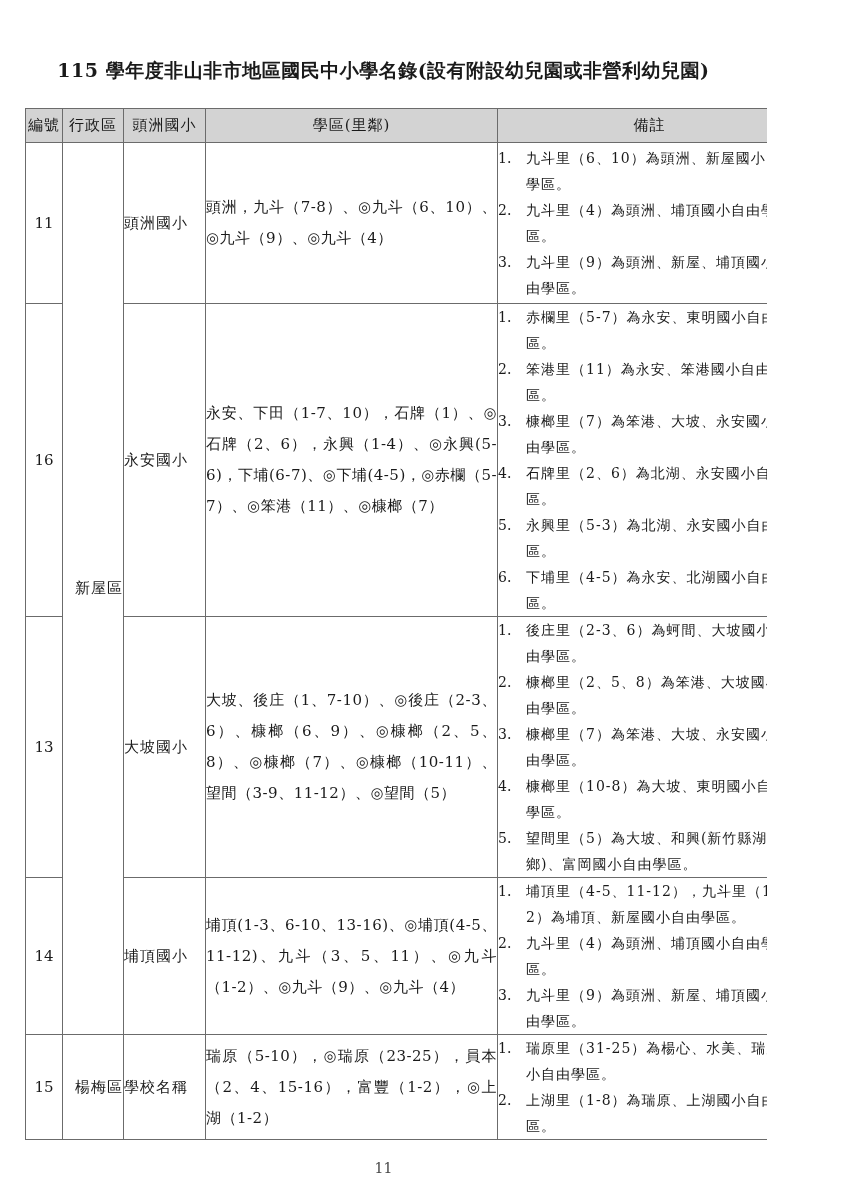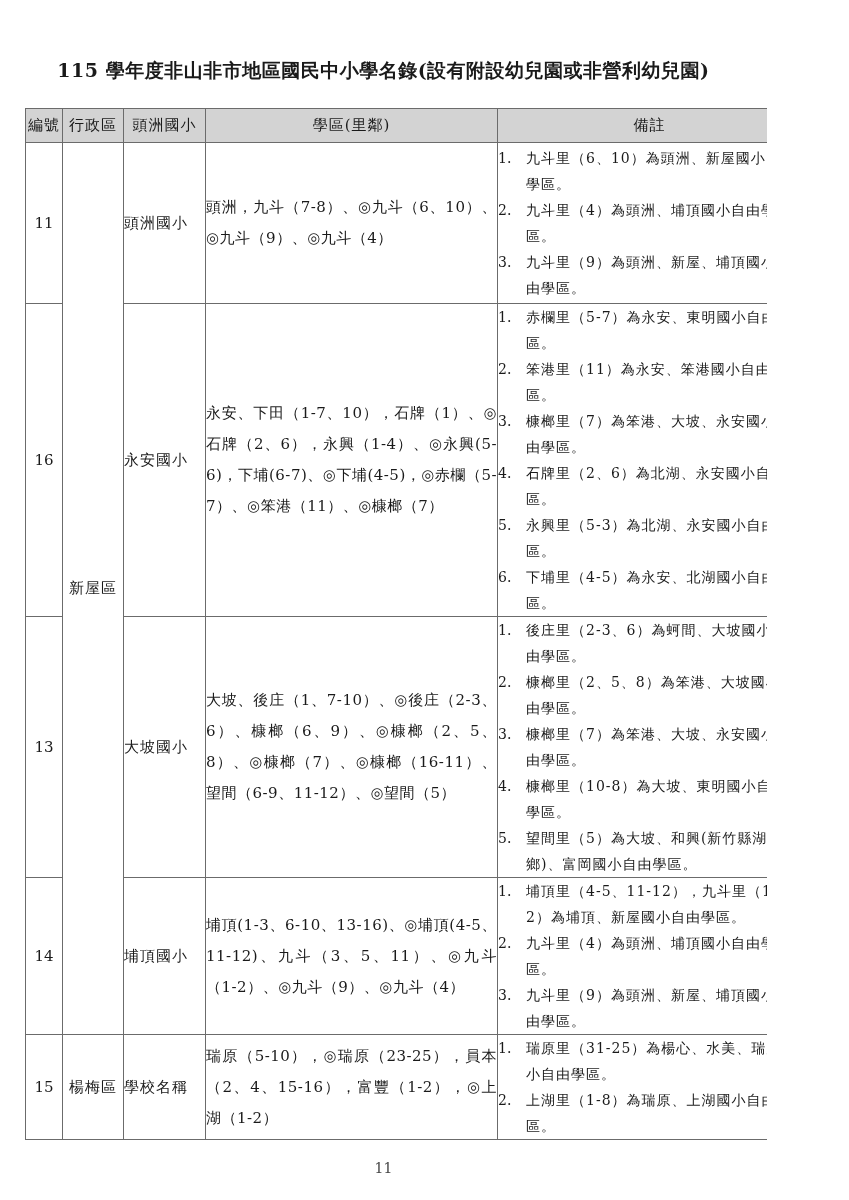--- a/index.html
+++ b/index.html
@@ -40,21 +40,21 @@
     text-align:center;
     font-size:15px;
     letter-spacing:1px;
   }
   tbody tr:nth-child(1){height:161px;}
   tbody tr:nth-child(2){height:309px;}
   tbody tr:nth-child(3){height:258px;}
   tbody tr:nth-child(4){height:155px;}
   tbody tr:nth-child(5){height:105px;}
   td.c-num{text-align:center;}
-  td.c-district{text-align:center;letter-spacing:1px;}
+  td.c-district{text-align:right;letter-spacing:1px;}
   td.c-school{letter-spacing:1px;}
   td.c-area{
     padding:4px 6px;
     text-align:justify;
     line-height:31px;
     letter-spacing:0.5px;
   }
   td.c-notes{
     padding:2px 4px 2px 6px;
     vertical-align:middle;
@@ -153,21 +153,21 @@
             </div>
             <div class="note-item">
               <span class="note-num">6.</span>
               <span class="note-text">下埔里（4-5）為永安、北湖國小自由學區。</span>
             </div>
           </td>
         </tr>
         <tr>
           <td class="c-num">13</td>
           <td class="c-school">大坡國小</td>
-          <td class="c-area">大坡、後庄（1、7-10）、◎後庄（2-3、6）、槺榔（6、9）、◎槺榔（2、5、8）、◎槺榔（7）、◎槺榔（16-11）、望間（6-9、11-12）、◎望間（5）</td>
+          <td class="c-area">大坡、後庄（1、7-10）、◎後庄（2-3、6）、槺榔（6、9）、◎槺榔（2、5、8）、◎槺榔（7）、◎槺榔（10-11）、望間（3-9、11-12）、◎望間（5）</td>
           <td class="c-notes">
             <div class="note-item">
               <span class="note-num">1.</span>
               <span class="note-text">後庄里（2-3、6）為蚵間、大坡國小自由學區。</span>
             </div>
             <div class="note-item">
               <span class="note-num">2.</span>
               <span class="note-text">槺榔里（2、5、8）為笨港、大坡國小自由學區。</span>
             </div>
             <div class="note-item">

